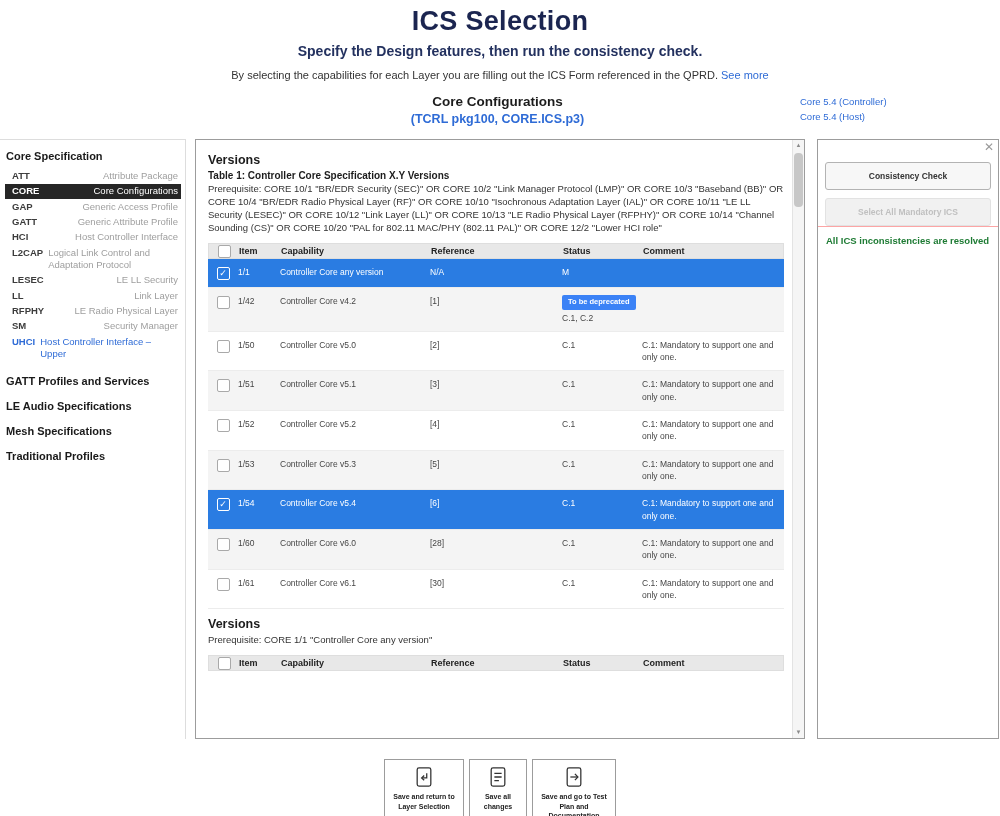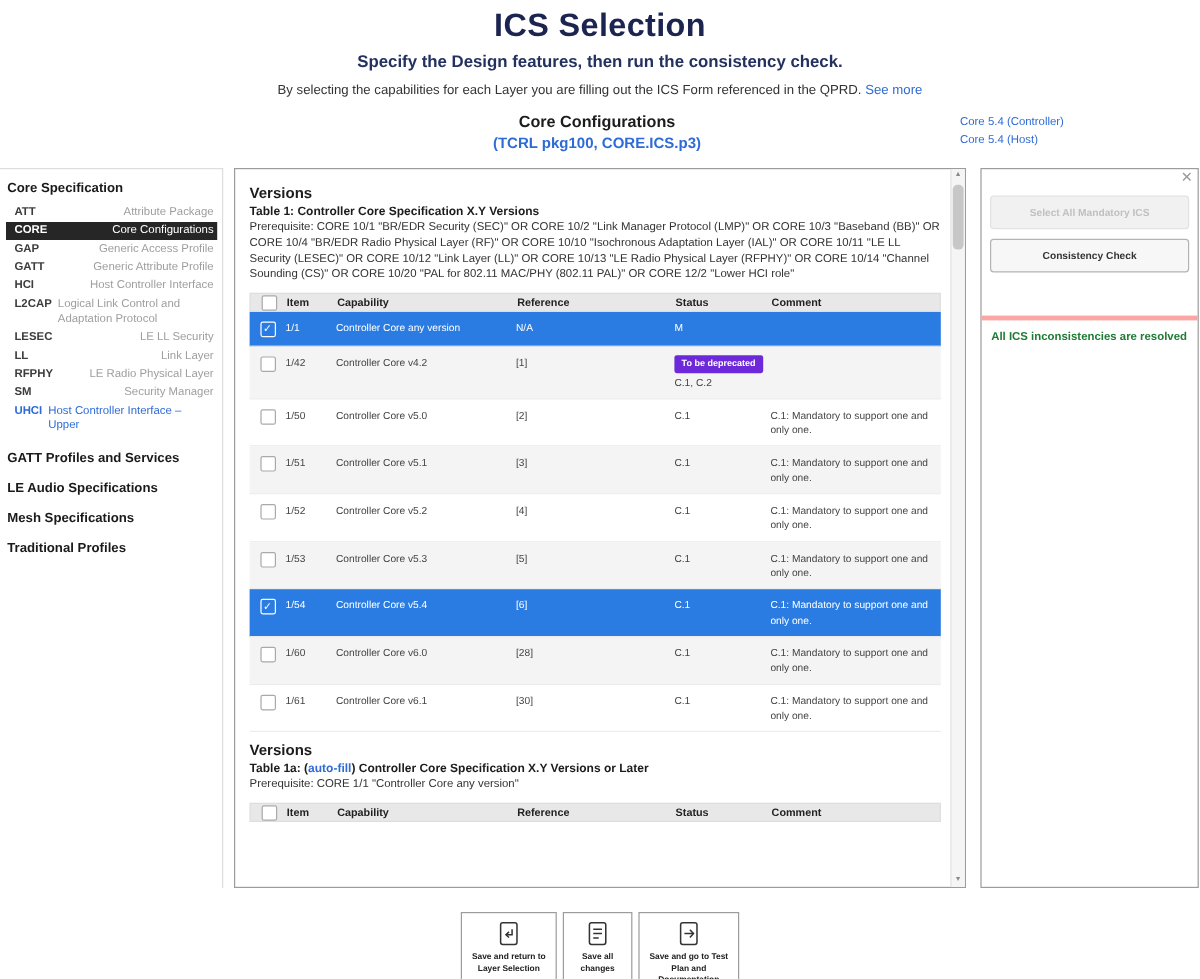--- a/index.html
+++ b/index.html
@@ -62,29 +62,29 @@
   .tcell { flex-shrink: 0; }
   .c-check { width: 30px; display: flex; justify-content: center; }
   .c-item { width: 42px; }
   .c-cap { width: 150px; padding-right: 6px; }
   .c-ref { width: 132px; }
   .c-status { width: 80px; padding-right: 4px; display: flex; flex-wrap: wrap; gap: 2px 4px; align-content: flex-start; }
   .c-comment { flex: 1 1 auto; padding-right: 8px; white-space: pre-line; }
   .cb { width: 13px; height: 13px; border: 1px solid #a9a9a9; border-radius: 2px; background: #fff; display: flex; align-items: center; justify-content: center; margin-top: 1px; cursor: pointer; }
   .cb.checked { background: #2a7ce2; border-color: #fff; }
   .cb.checked::after { content: "✓"; color: #fff; font-size: 9px; font-weight: 700; }
-  .badge { display: inline-block; background: #6d28d9; color: #fff; font-weight: 700; font-size: 7.5px; padding: 2px 6px; border-radius: 2px; white-space: nowrap; }
+  .badge { display: inline-block; background: #3b82f6; color: #fff; font-weight: 700; font-size: 7.5px; padding: 2px 6px; border-radius: 2px; white-space: nowrap; }
 
   
   .panel { width: 182px; height: 600px; border: 1px solid #9c9c9c; margin-left: 12px; position: relative; padding-top: 14px; flex-shrink: 0; }
   .close-x { position: absolute; top: 1px; right: 4px; font-size: 12px; color: #9a9a9a; cursor: pointer; line-height: 1; }
   .panel-btn { display: block; width: calc(100% - 14px); margin: 8px auto 0; padding: 8px 4px; font-size: 8.5px; font-weight: 700; text-align: center; border: 1px solid #b3b3b3; background: #f7f7f7; color: #333; border-radius: 3px; font-family: inherit; cursor: pointer; }
   .panel-btn.disabled { border-color: #e2e2e2; background: #f1f1f1; color: #c0c0c0; }
   .panel-info { font-size: 9.5px; color: #333; line-height: 1.55; padding: 8px 8px 9px; border-top: 1px solid #ccc; margin-top: 12px; }
-  .panel-status { font-size: 9.5px; font-weight: 700; color: #1e7b34; padding: 8px; border-top: 4px solid #fca5a5; margin-top: 36px; }
+  .panel-status { font-size: 9.5px; font-weight: 700; color: #1e7b34; padding: 8px; border-top: 1px solid #fca5a5; }
 
   
   .footer { display: flex; justify-content: center; gap: 5px; margin-top: 20px; }
   .foot-btn { border: 1px solid #9c9c9c; background: #fff; min-height: 56px; padding: 6px 4px 5px; display: flex; flex-direction: column; align-items: center; gap: 4px; cursor: pointer; font-family: inherit; }
   .foot-btn.w1 { width: 80px; } .foot-btn.w2 { width: 58px; } .foot-btn.w3 { width: 84px; }
   .foot-btn svg { width: 20px; height: 22px; display: block; }
   .foot-label { font-size: 7px; font-weight: 700; color: #222; text-align: center; line-height: 1.35; }
 </style>
 </head>
 <body>
@@ -325,23 +325,20 @@
                 <span>C.1</span>
               </div>
               <div class="tcell c-comment">C.1: Mandatory to support one and only one.</div>
             </div>
 
         </div>
       </section>
 
       <section class="tbl" style="margin-top:8px;">
         <div class="tbl-heading">Versions</div>
-        <div class="tbl-title">
-          <span>Table 1a: (</span><a class="link">auto-fill</a><span>) Controller Core Specification X.Y Versions or Later</span>
-        </div>
         <div class="tbl-prereq">Prerequisite: CORE 1/1 "Controller Core any version"</div>
         <div class="thead">
           <div class="tcell c-check">
               <span class="cb"></span>
             </div>
           <div class="tcell c-item">Item</div>
           <div class="tcell c-cap">Capability</div>
           <div class="tcell c-ref">Reference</div>
           <div class="tcell c-status">Status</div>
           <div class="tcell c-comment">Comment</div>
@@ -353,22 +350,22 @@
 
     <div class="vscroll">
       <div class="varrow up">▲</div>
       <div class="vthumb"></div>
       <div class="varrow down">▼</div>
     </div>
   </div>
 
   <aside class="panel">
     <span class="close-x">✕</span>
+    <button class="panel-btn">Consistency Check</button>
     <button class="panel-btn disabled">Select All Mandatory ICS</button>
-    <button class="panel-btn">Consistency Check</button>
     <div class="panel-status">All ICS inconsistencies are resolved</div>
   </aside>
 
 </div>
 
 <div class="footer">
   <button class="foot-btn w1">
     <span>
       <svg viewBox="0 0 22 24">
           <rect x="3.5" y="2" width="15" height="20" rx="2" fill="none" stroke="#333" stroke-width="1.4"></rect>

